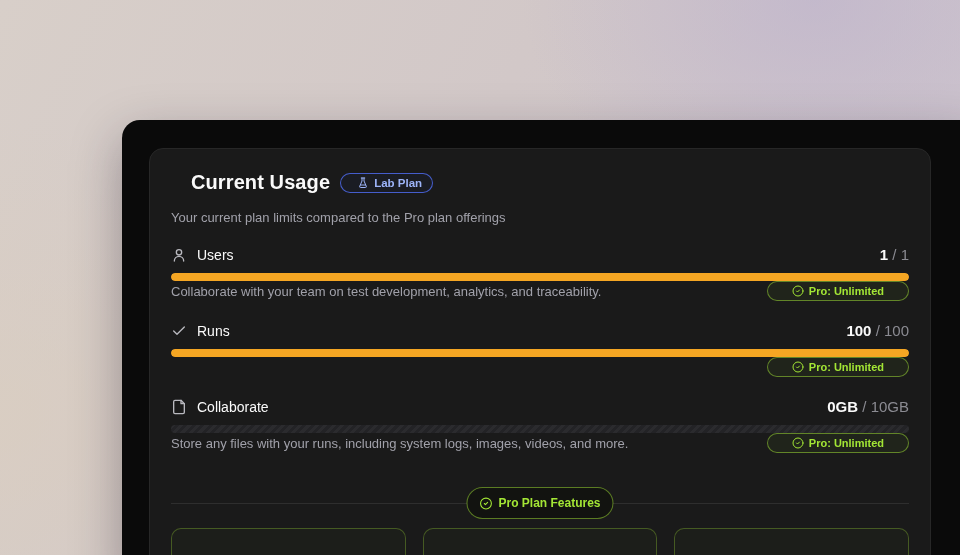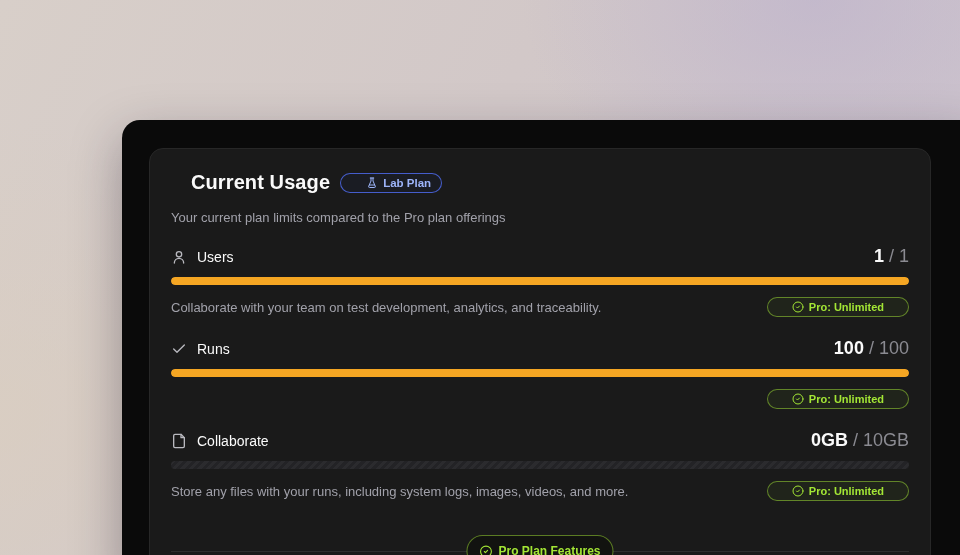--- a/index.html
+++ b/index.html
@@ -33,36 +33,36 @@
 
   
   .hdr-row { display: flex; align-items: center; gap: 10px; }
   .title { color: #fafafa; font-size: 20px; font-weight: 700; letter-spacing: .1px; margin-left: 20px; }
   .plan-badge {
     display: inline-flex; align-items: flex-end; gap: 5px;
     border: 1px solid rgba(78,106,235,.85);
     color: #9db4f9;
     background: rgba(40,60,150,.08);
     font-size: 11.5px; font-weight: 600;
-    padding: 3px 10px 3px 25px; border-radius: 999px;
+    padding: 3px 10px 3px 16px; border-radius: 999px;
   }
   .plan-badge svg { stroke: #9db4f9; }
   .subtitle { margin-top: 16px; color: #a1a1aa; font-size: 13px; }
 
   
   .usage-row { margin-top: 21px; }
   .row-top { display: flex; align-items: center; }
   .row-label { display: flex; align-items: flex-start; gap: 10px; color: #fafafa; font-size: 14px; font-weight: 500; }
   .row-label svg { stroke: #b9b9bf; }
-  .row-value { margin-left: auto; font-size: 18px; color: #8b8b92; }
+  .row-value { margin-left: auto; font-size: 15px; color: #8b8b92; }
   .row-value .used { color: #fafafa; font-weight: 600; }
   .bar { margin-top: 10px; height: 8px; border-radius: 999px; overflow: hidden;
     background: repeating-linear-gradient(135deg, #2b2b2e 0 3px, #232326 3px 6px); }
   .bar-fill { height: 100%; border-radius: 999px; background: var(--accent_orange, #f5a623); width: 0; }
-  .row-bottom { margin-top: 12px; display: flex; align-items: center; }
+  .row-bottom { display: flex; align-items: center; }
   .row-desc { color: #a1a1aa; font-size: 13px; }
   .pro-badge {
     margin-left: auto; display: inline-flex; align-items: center; gap: 5px;
     color: var(--lime, #a3e635);
     border: 1px solid rgba(163,230,53,.5);
     background: rgba(163,230,53,.05);
     font-size: 11px; font-weight: 700;
     padding: 3px 24px; border-radius: 999px; white-space: nowrap;
   }
   .pro-badge svg { stroke: var(--lime, #a3e635); }

